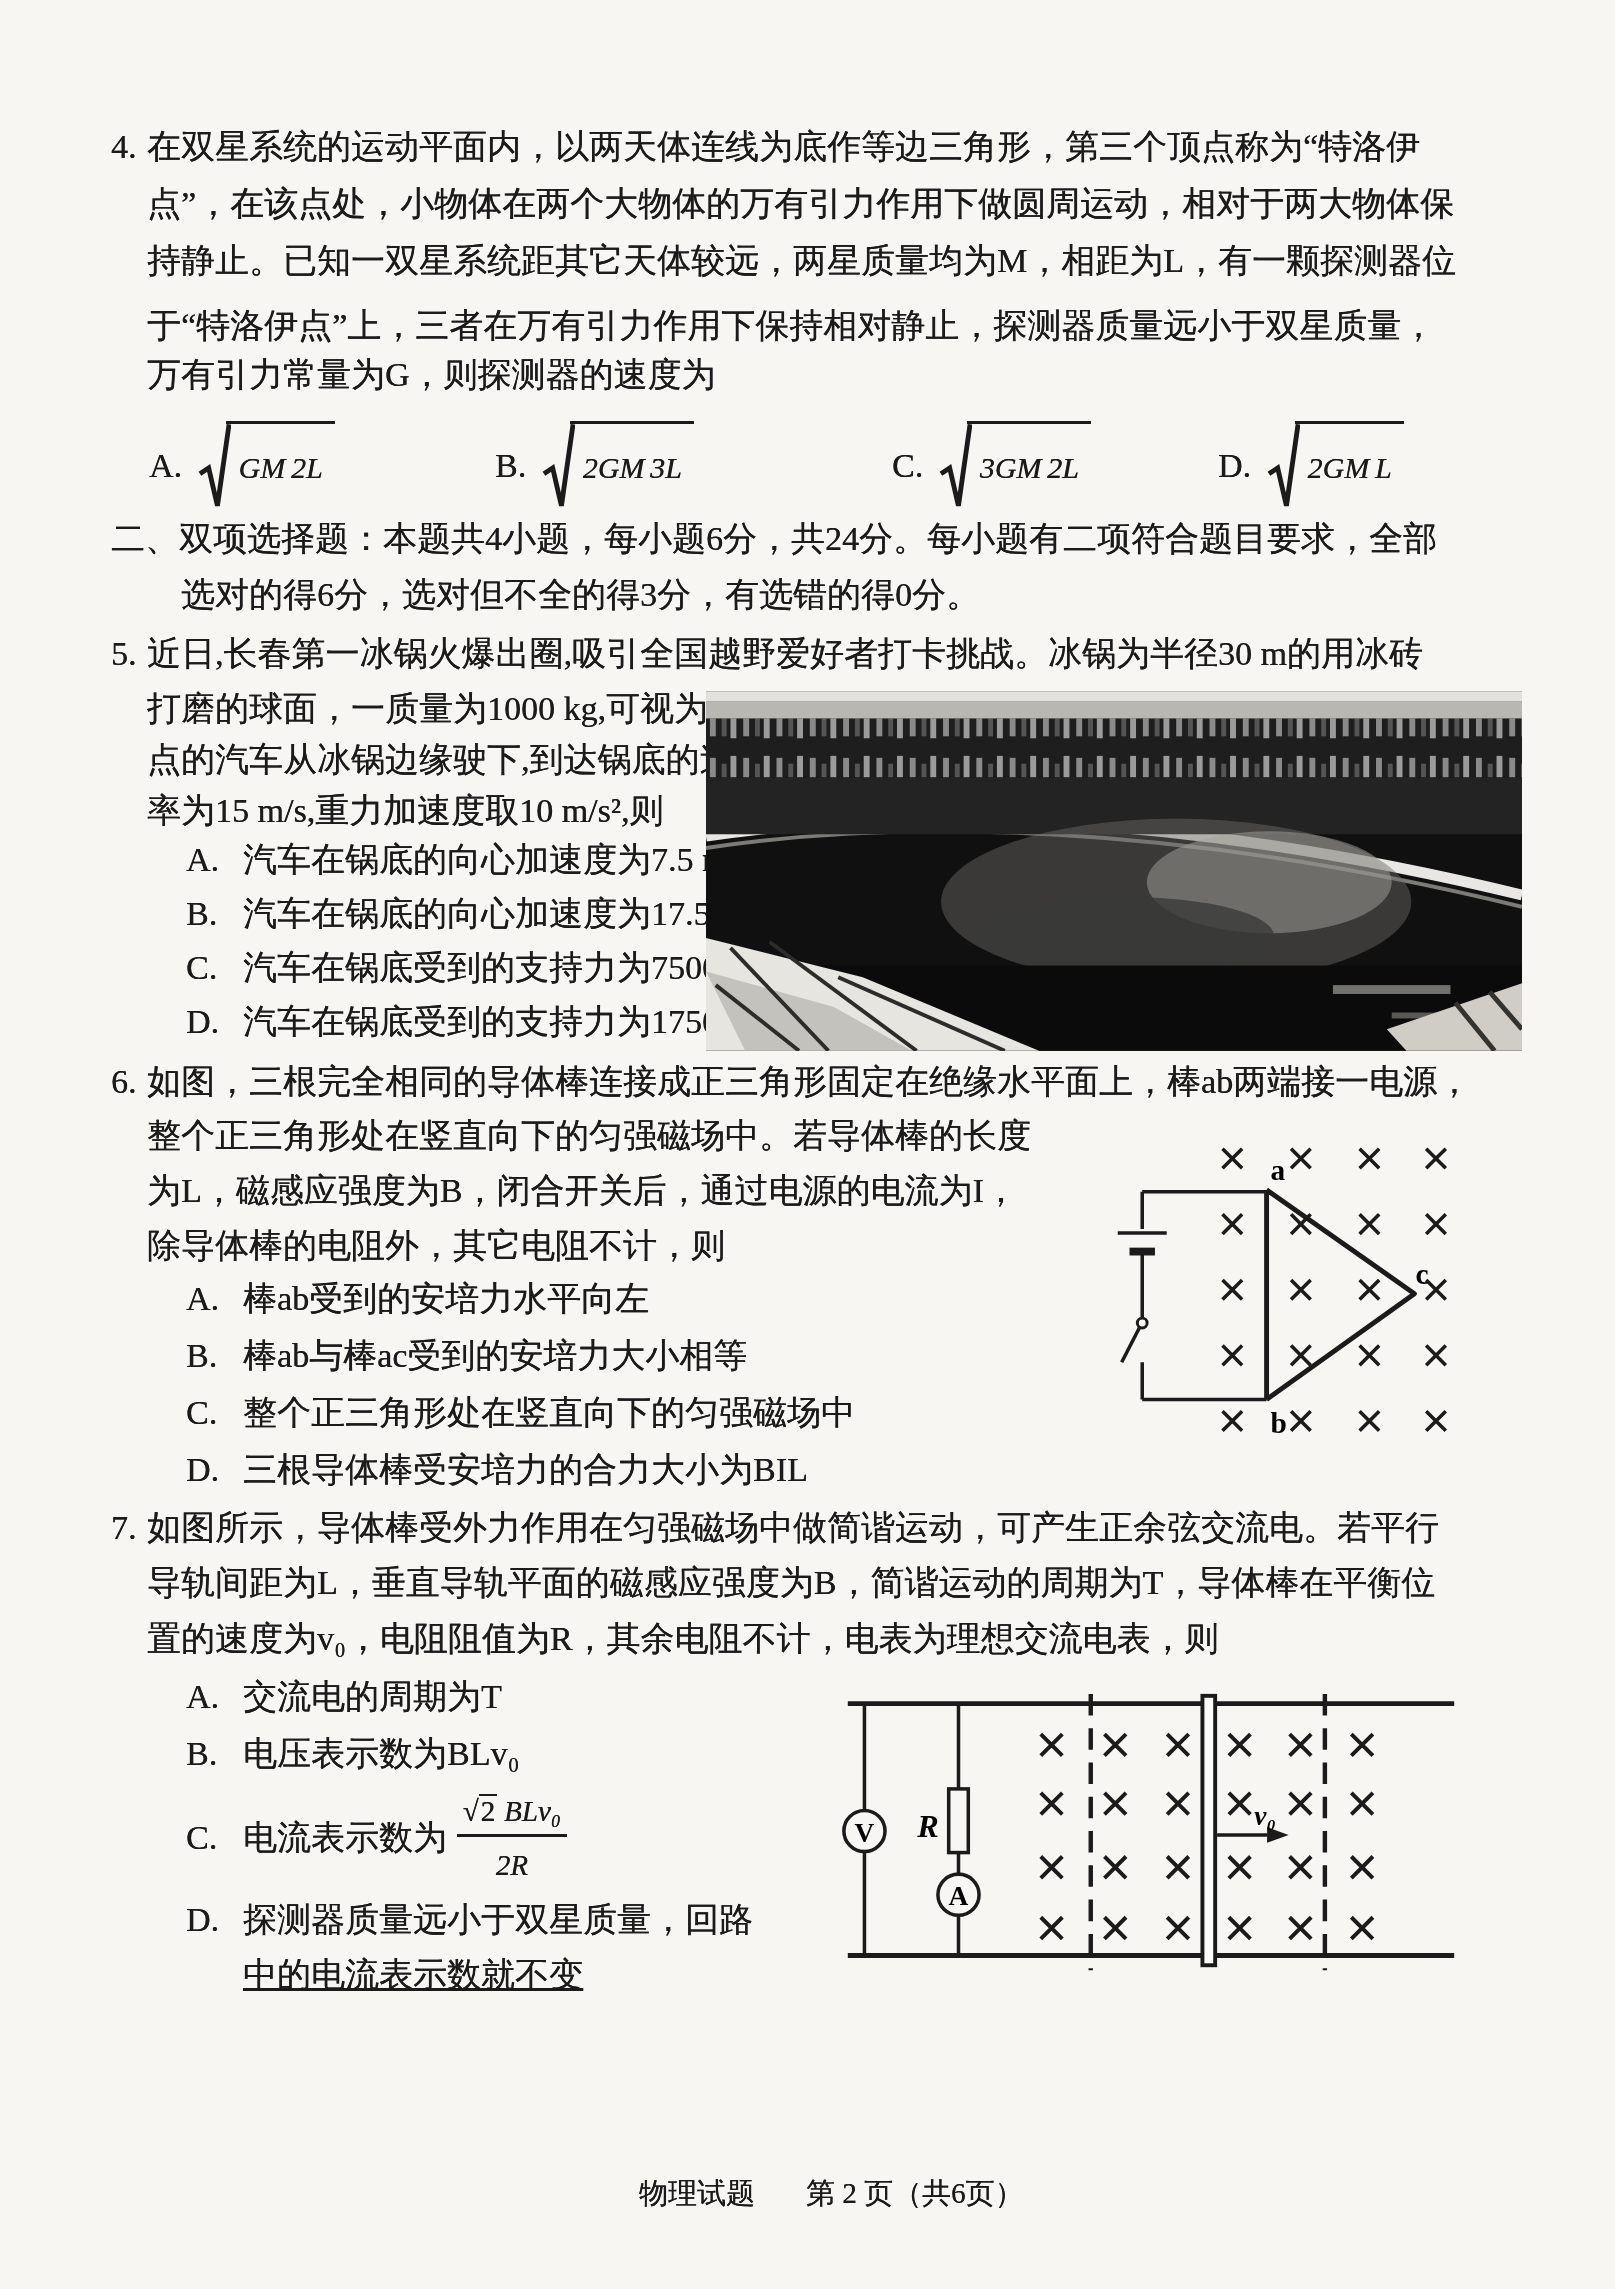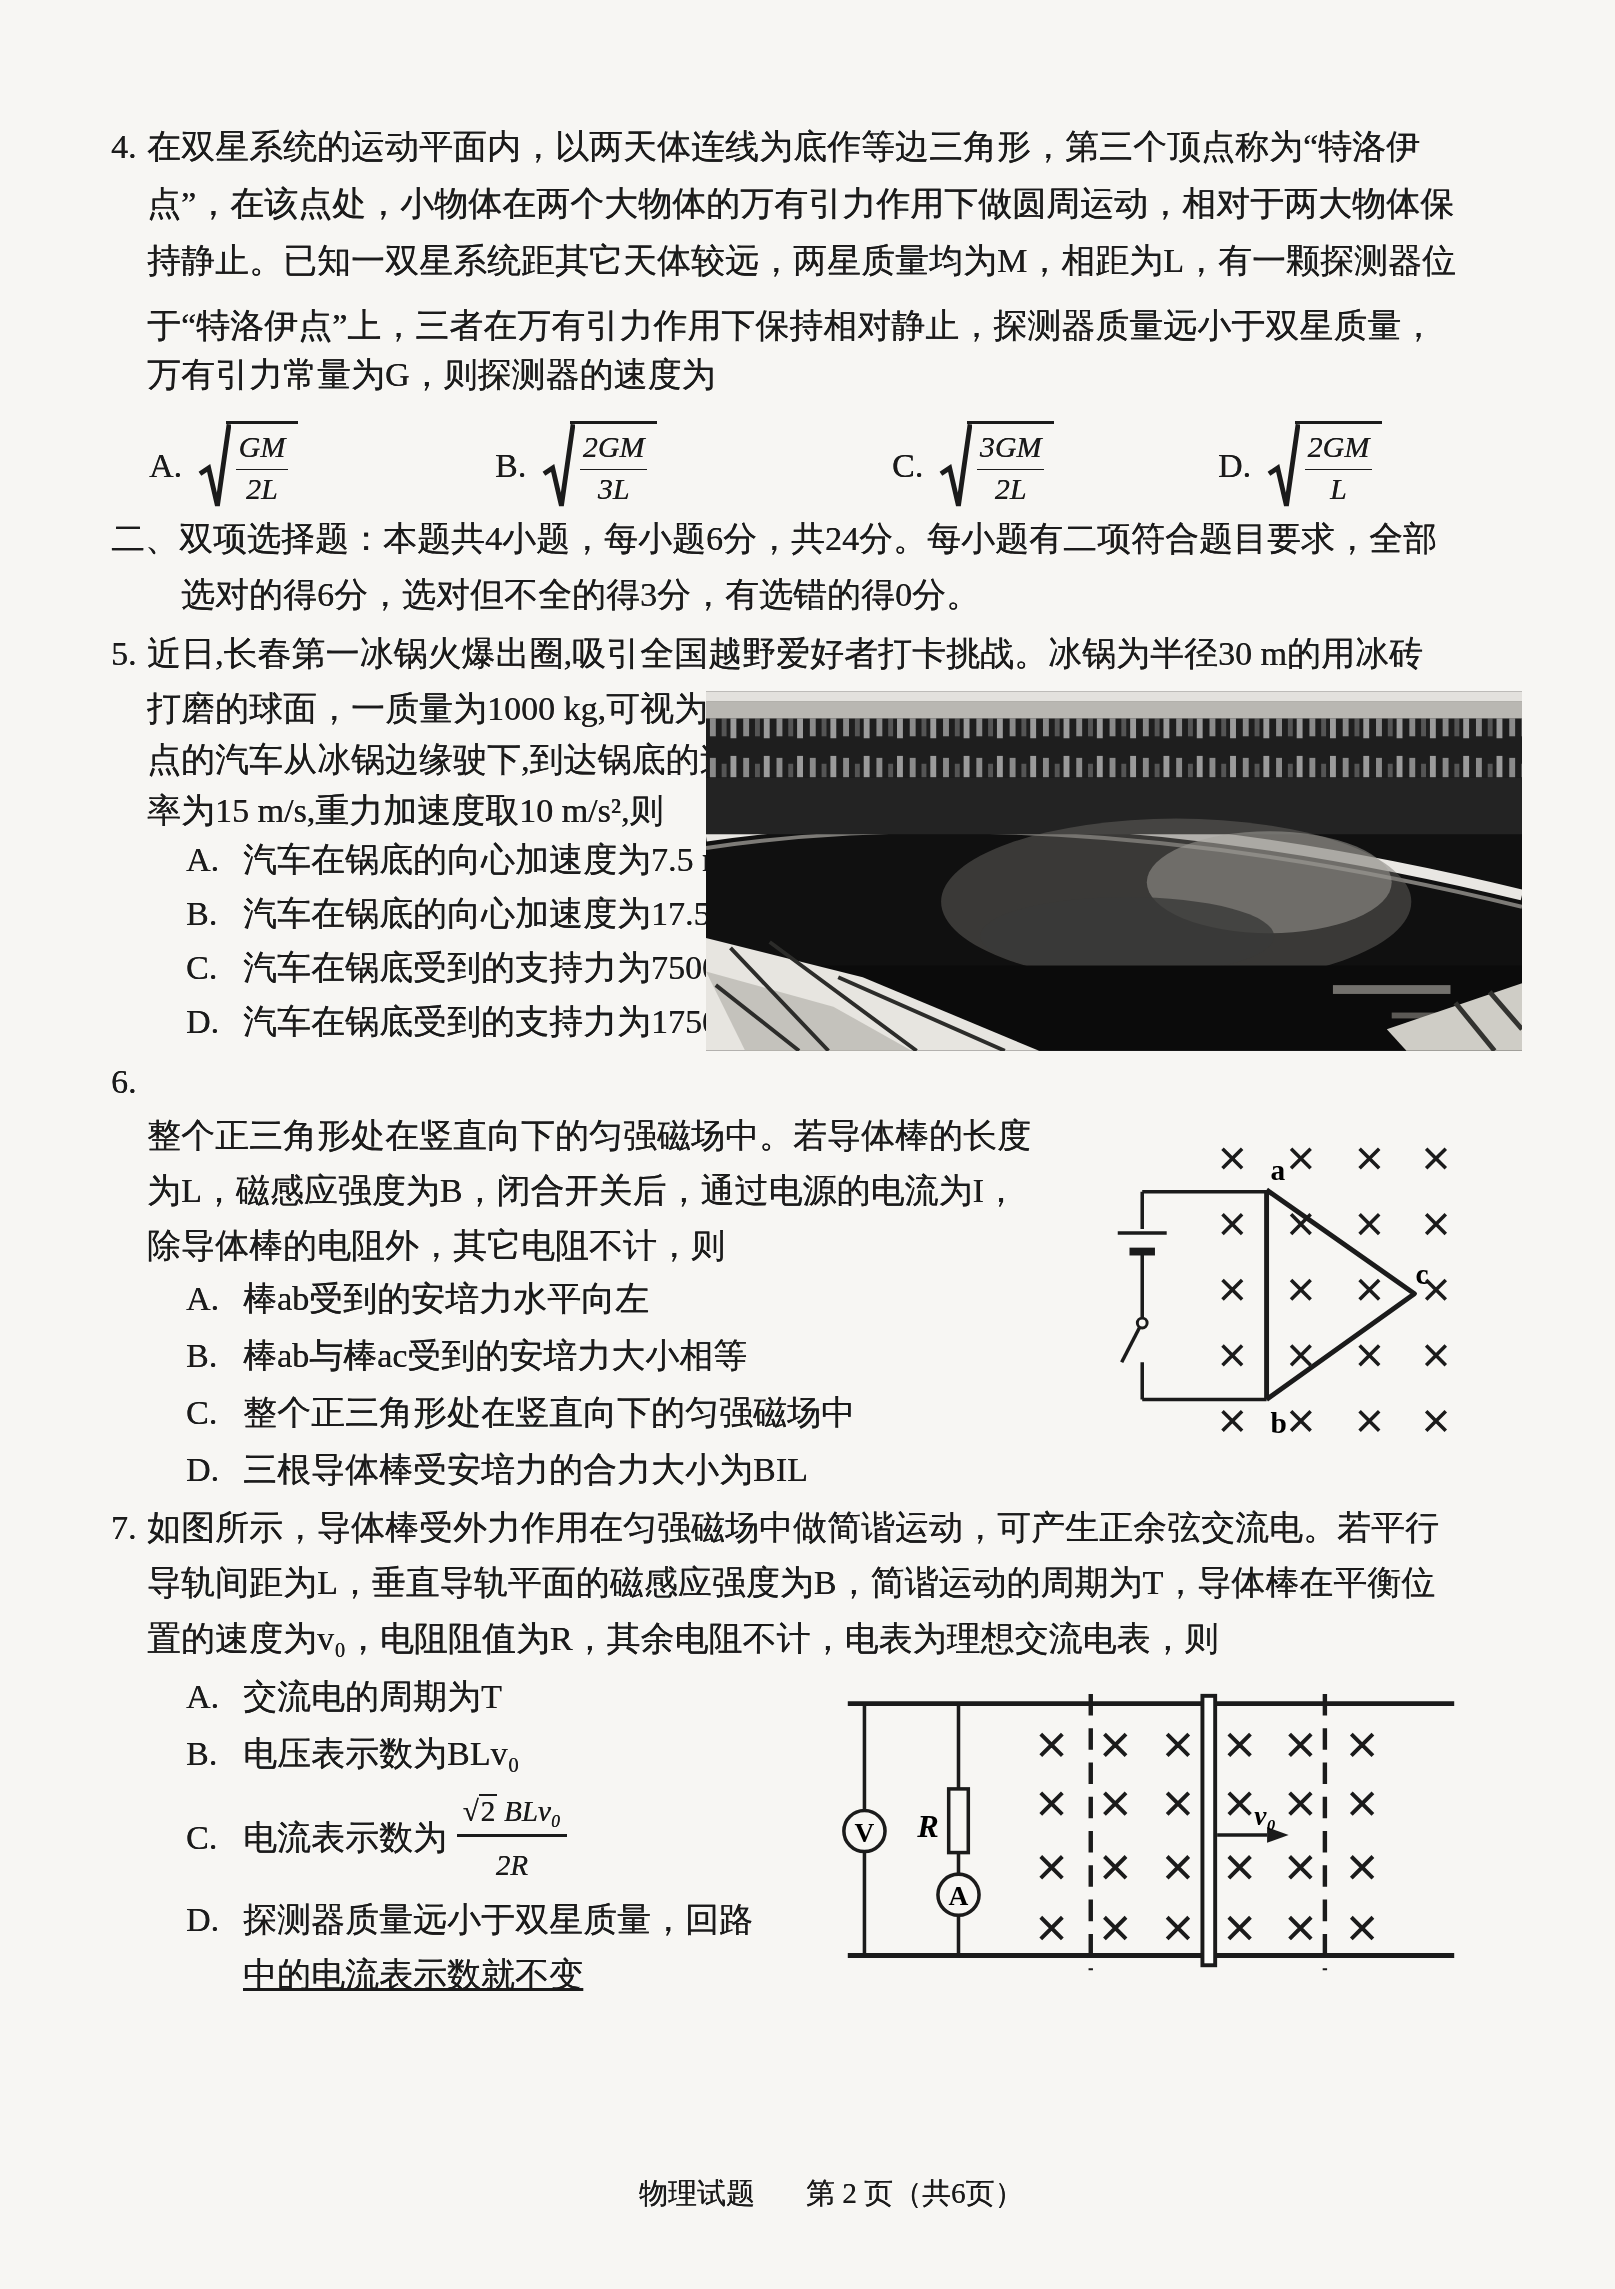--- a/index.html
+++ b/index.html
@@ -18,21 +18,21 @@
   }
   .opt{display:flex;align-items:flex-start;}
   .optlabel{display:inline-block;width:57px;flex:0 0 57px;}
   
   .optmath{display:flex;align-items:center;}
   .optmath .mlabel{font-size:34px;margin-right:15.7px;text-shadow:0.3px 0 0 currentColor;}
   .rf{display:inline-flex;align-items:stretch;height:90px;}
   .rf svg{flex:0 0 auto;}
   .fr{
     margin-left:-4.9px;border-top:3.9px solid currentColor;
-    display:flex;flex-direction:column;justify-content:space-between;align-items:center;
+    display:flex;flex-direction:row;justify-content:space-between;align-items:center;
     padding:2.9px 9.8px 0 9.8px;
   }
   .fr .n,.fr .d{font-size:30px;font-style:italic;line-height:1;padding:4.9px 2.9px 6.9px;text-shadow:0.3px 0 0 currentColor;}
   .fr .bar{align-self:stretch;height:3.9px;background:currentColor;}
   
   .cfrac{display:inline-flex;flex-direction:column;align-items:center;margin-left:9.8px;}
   .cfrac .cnum{display:flex;align-items:baseline;font-size:29px;line-height:1;padding:2px 5.9px 7.8px;text-shadow:0.3px 0 0 currentColor;}
   .cfrac .cnum .radsign{font-style:normal;}
   .cfrac .cnum .radicand{border-top:2.9px solid currentColor;padding:1px 2px 0;}
   .cfrac .cnum .vrest{font-style:italic;margin-left:6.9px;}
@@ -155,20 +155,21 @@
       <rect x="700" y="328" width="70" height="6" fill="#6f6d68" opacity="0.8"></rect>
       <polygon points="0,252 160,292 340,367 0,367" fill="#e7e5e0"></polygon>
       <polygon points="0,286 130,322 210,367 40,367" fill="#b5b3ac" opacity="0.7"></polygon>
       <path d="M25,262 L125,367 M65,256 L215,367 M135,292 L305,367 M10,300 L95,367" stroke="#2c2c2a" stroke-width="4" fill="none"></path>
       <polygon points="695,345 833,298 833,367 715,367" fill="#cfcdc6"></polygon>
       <path d="M765,318 L805,367 M800,307 L833,345" stroke="#333330" stroke-width="5" fill="none"></path>
     </svg>
   </div>
 
   <div class="abs tline" style="left:111px;top:1059px;">6.</div>
+  <div class="abs tline" style="left:147px;top:1059px;">如图，三根完全相同的导体棒连接成正三角形固定在绝缘水平面上，棒ab两端接一电源，</div>
   <div class="abs tline" style="left:147px;top:1113px;">整个正三角形处在竖直向下的匀强磁场中。若导体棒的长度</div>
   <div class="abs tline" style="left:147px;top:1168px;">为L，磁感应强度为B，闭合开关后，通过电源的电流为I，</div>
   <div class="abs tline" style="left:147px;top:1223px;">除导体棒的电阻外，其它电阻不计，则</div>
 
   <div class="abs opt tline" style="left:186px;top:1276px;">
     <span class="optlabel">A.</span>
     <span>棒ab受到的安培力水平向左</span>
   </div>
   <div class="abs opt tline" style="left:186px;top:1333px;">
     <span class="optlabel">B.</span>

